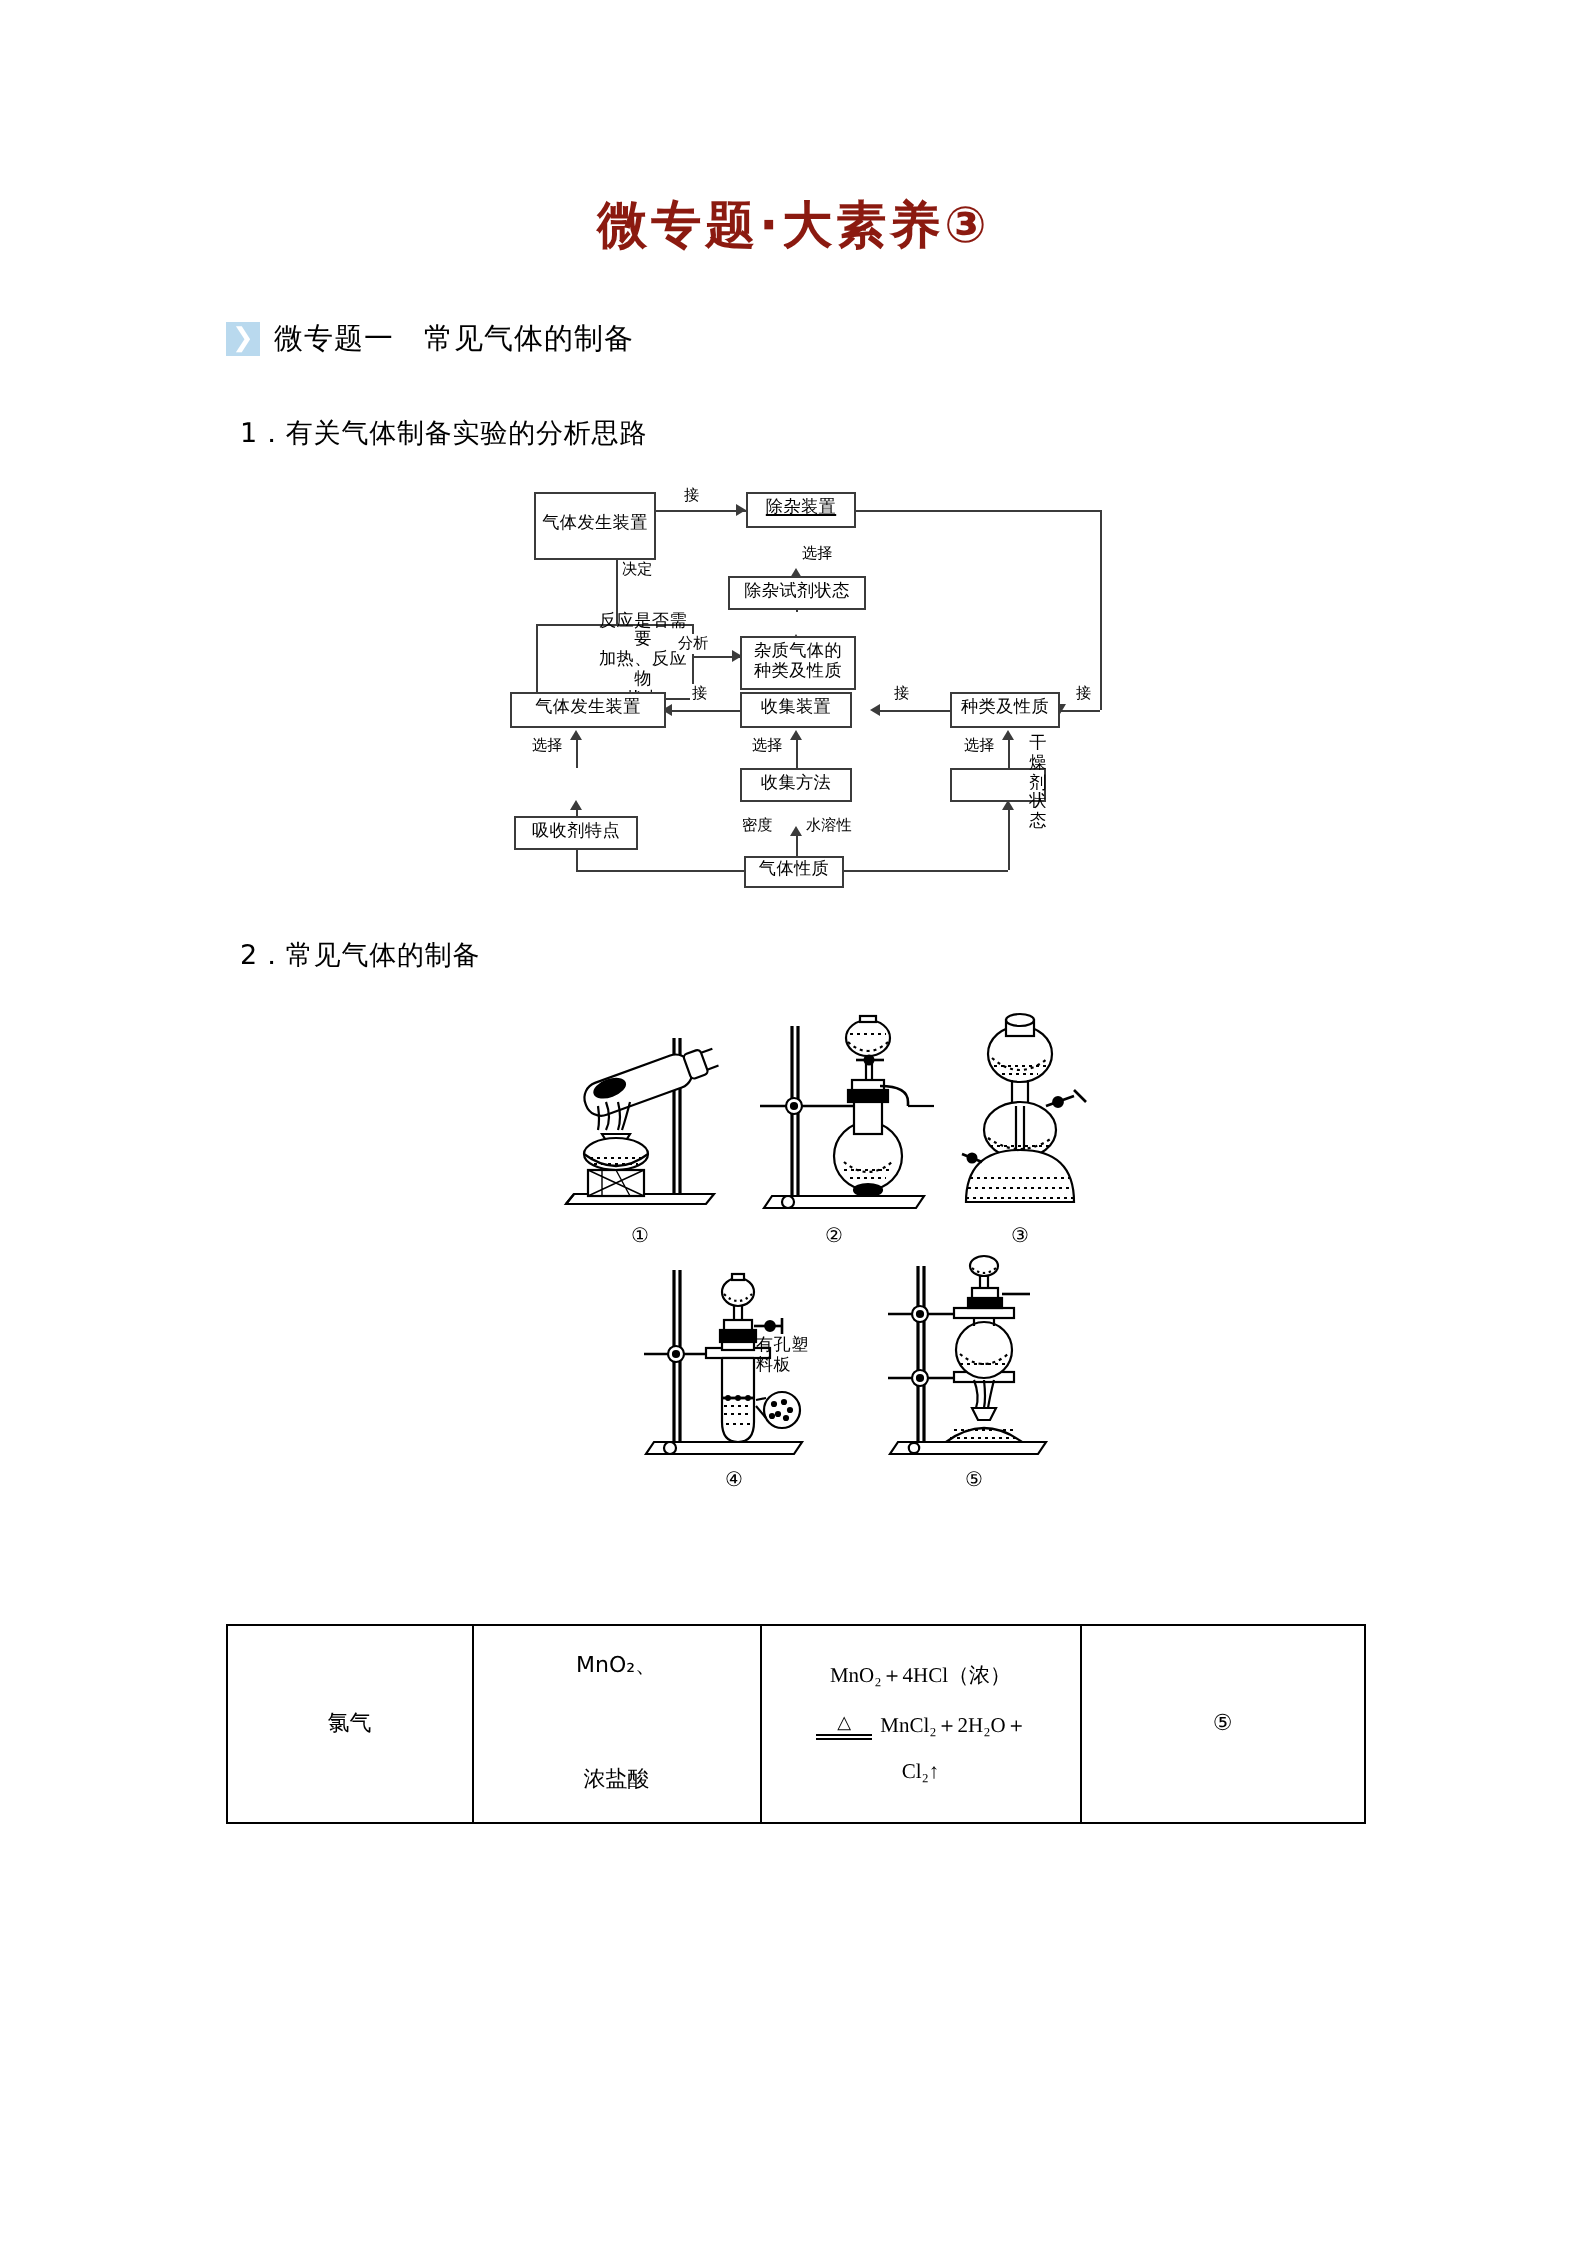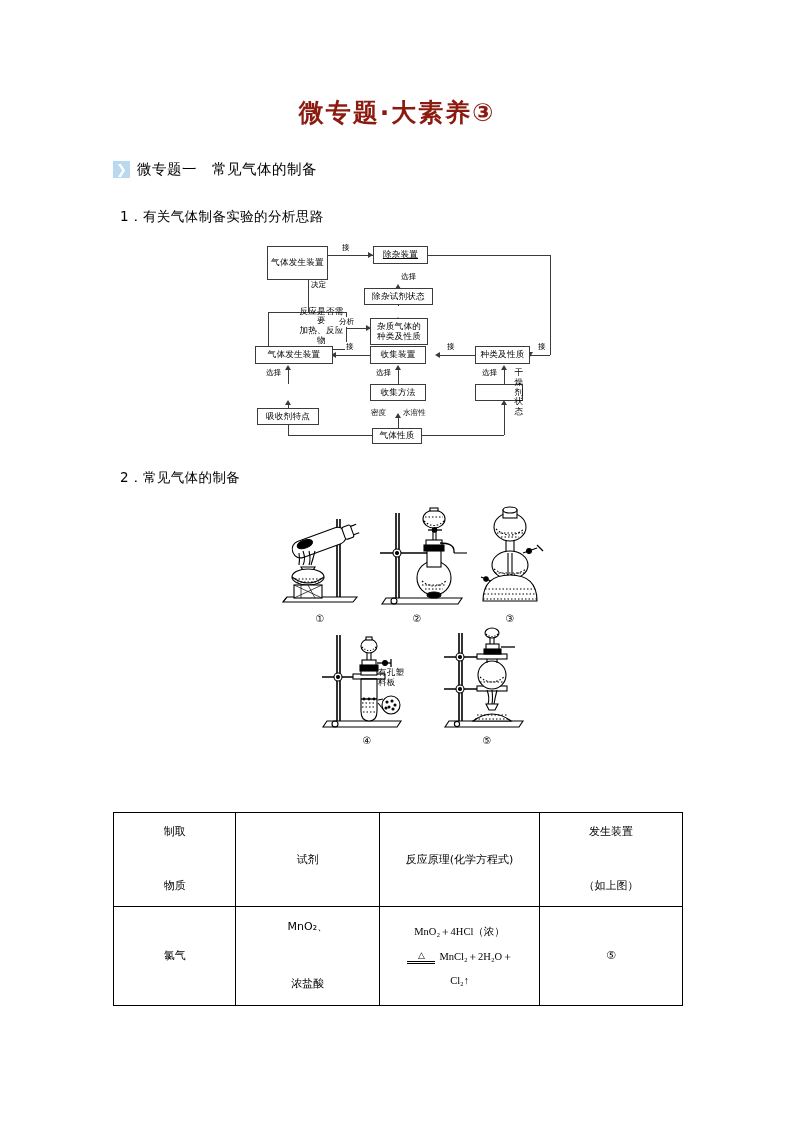--- a/index.html
+++ b/index.html
@@ -537,30 +537,20 @@
       <path d="M38 94 q19 -14 38 0 Z" fill="#fff"></path>
       <line x1="42" y1="88" x2="72" y2="88" stroke-dasharray="1.5 2"></line>
       <line x1="40" y1="92" x2="74" y2="92" stroke-dasharray="1.5 2"></line>
     </g>
   </svg>
   <div class="fig-caption" style="left:225px; top:230px; width:24px;">⑤</div>
 </div>
 
 <table class="gas-table">
   <tbody>
-    <tr>
-      <td class="col-a hdr-two-line">制取
-
-物质</td>
-      <td class="col-b">试剂</td>
-      <td class="col-c">反应原理(化学方程式)</td>
-      <td class="col-d hdr-two-line">发生装置
-
-（如上图）</td>
-    </tr>
     <tr>
       <td class="col-a">氯气</td>
       <td class="col-b cell-two-line">MnO₂、
 
 浓盐酸</td>
       <td class="col-c">
         <div class="eq-wrap">
           <div class="eq-line">MnO₂＋4HCl（浓）</div>
           <div class="eq-mid">
             <span class="eq-arrow">

